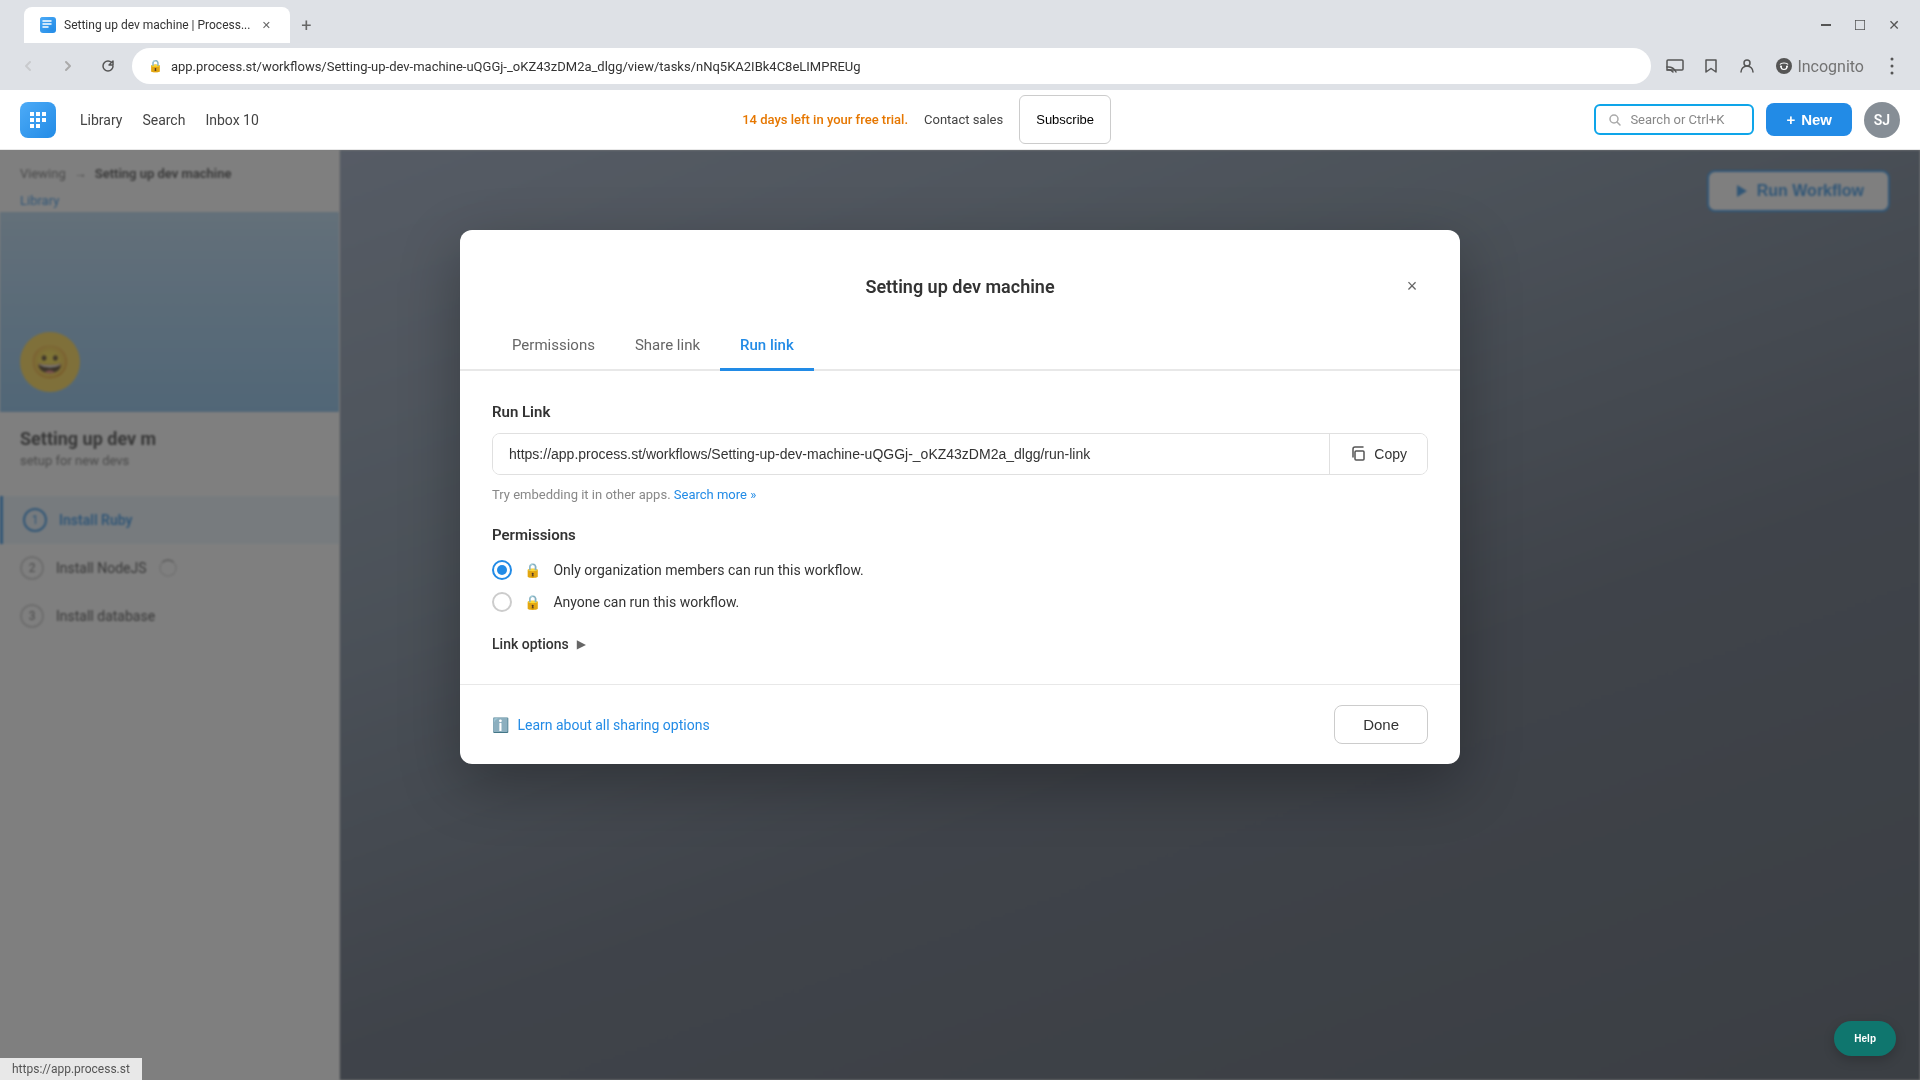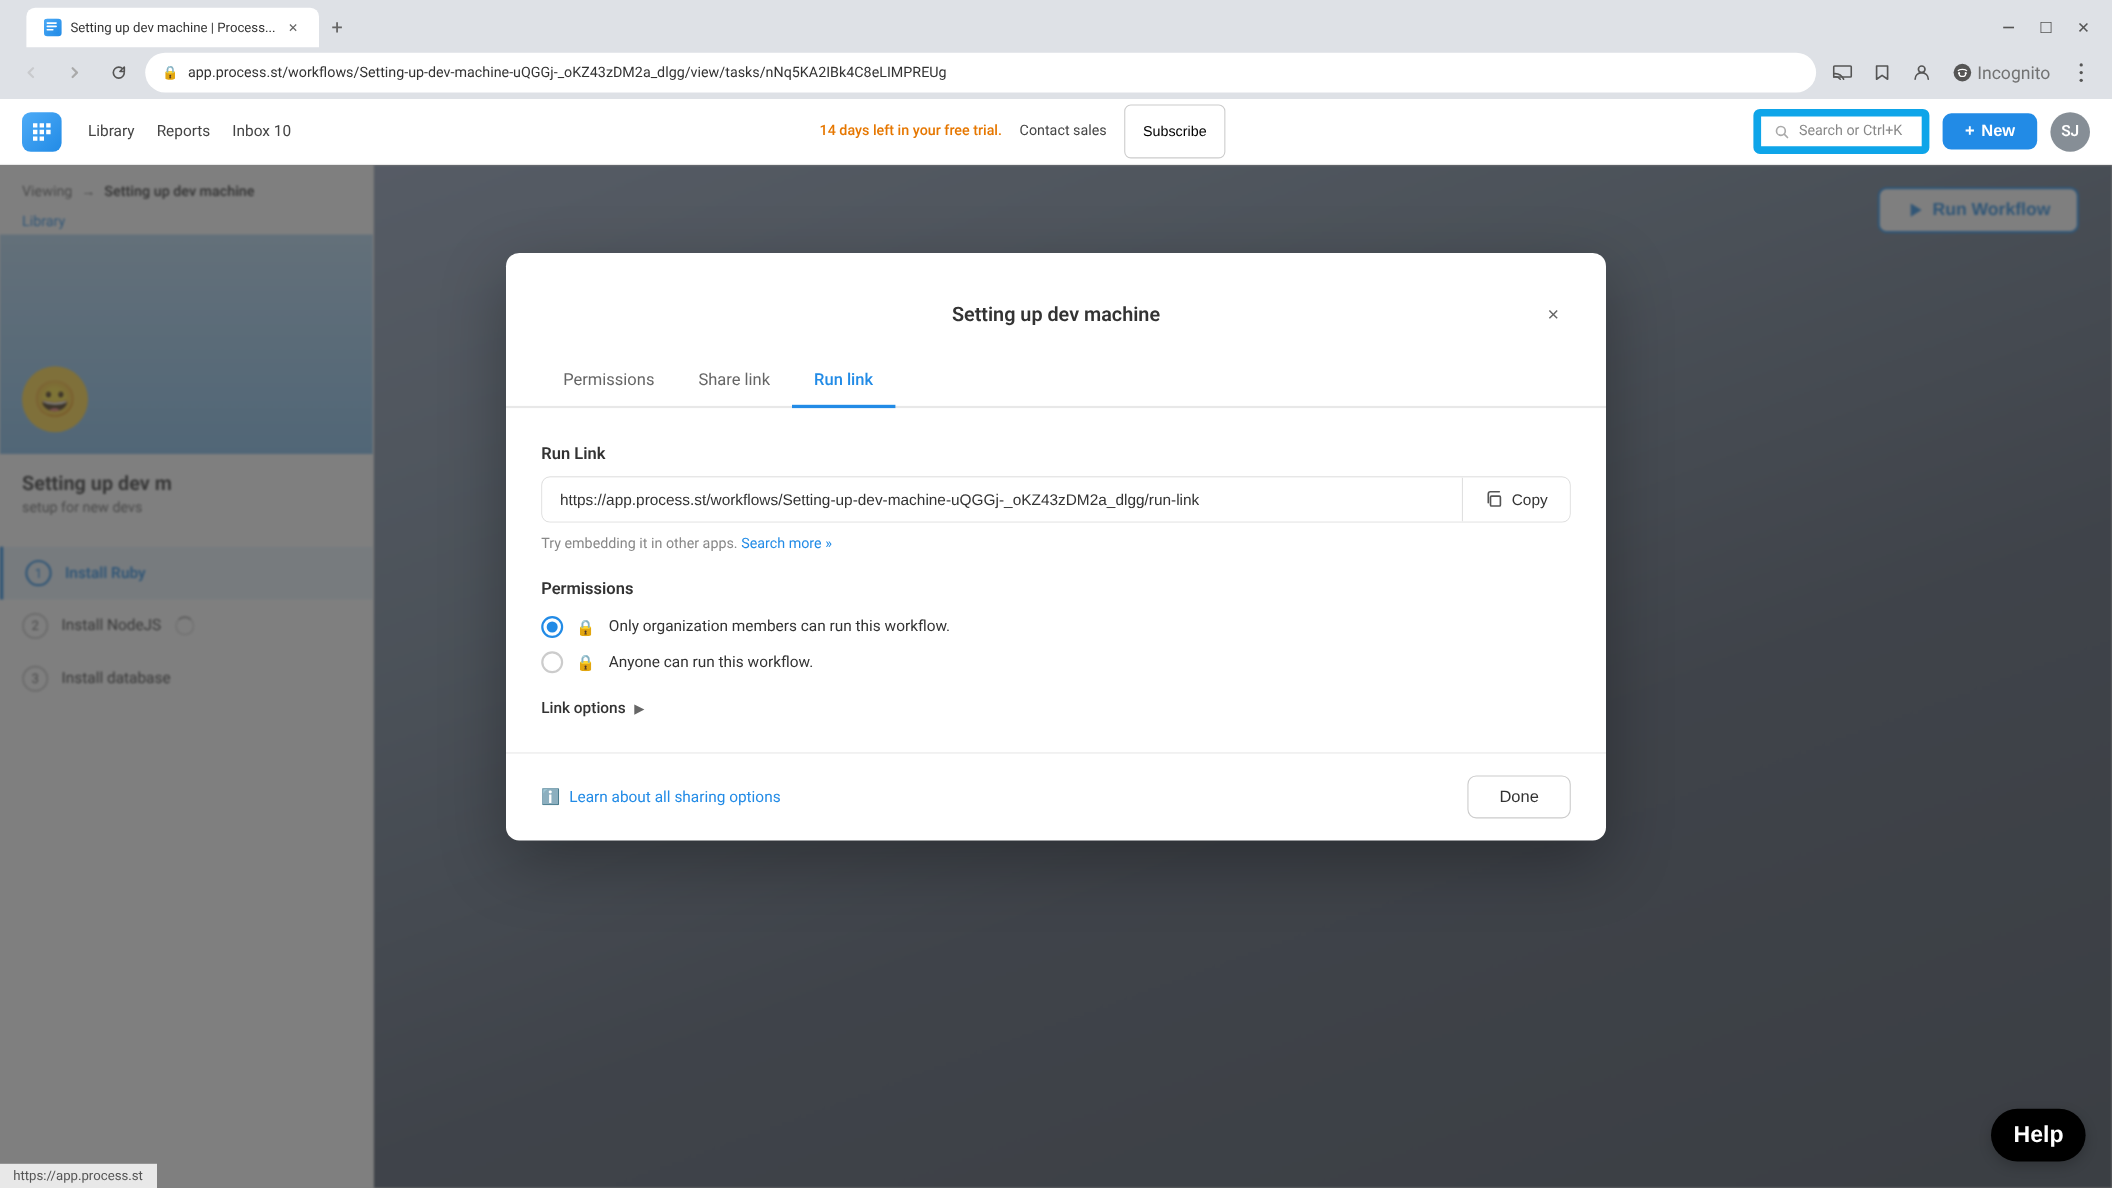--- a/index.html
+++ b/index.html
@@ -219,21 +219,21 @@
     .header-actions {
       display: flex;
       align-items: center;
       gap: 12px;
     }
     .search-bar {
       display: flex;
       align-items: center;
       gap: 8px;
       padding: 6px 12px;
-      border: 7px solid #0ea5e9;
+      border: 2px solid #0ea5e9;
       border-radius: 6px;
       font-size: 13px;
       color: #888;
       cursor: pointer;
       min-width: 160px;
     }
     .new-btn {
       display: flex;
       align-items: center;
       gap: 6px;
@@ -647,26 +647,26 @@
       font-size: 15px;
       cursor: pointer;
       color: #333;
     }
 
     
     .help-btn {
       position: fixed;
       bottom: 24px;
       right: 24px;
-      background: #000000;
+      background: #0f766e;
       color: white;
       border: none;
       border-radius: 24px;
       padding: 12px 20px;
-      font-size: 21px;
+      font-size: 10px;
       font-weight: 600;
       cursor: pointer;
       z-index: 200;
       box-shadow: 0 4px 12px rgba(0,0,0,0.2);
     }
 
     
     .status-bar {
       position: fixed;
       bottom: 0;
@@ -800,21 +800,21 @@
 <div class="app-container">
 
   <div class="app-header">
     <div class="app-logo">
       <svg width="24" height="24" viewBox="0 0 24 24" fill="white">
           <path d="M4 4h4v4H4zm6 0h4v4h-4zm6 0h4v4h-4zM4 10h4v4H4zm6 0h4v4h-4zm6 0h4v4h-4zM4 16h4v4H4zm6 0h4v4h-4z"></path>
         </svg>
     </div>
     <nav class="nav-links">
       <span class="nav-link">Library</span>
-      <span class="nav-link">Reports</span>
+      <span class="nav-link">Search</span>
       <span class="nav-link">Inbox  10</span>
     </nav>
     <div class="header-middle">
       <span class="trial-banner">14 days left in your free trial.</span>
       <span class="contact-link">Contact sales</span>
       <button class="subscribe-btn">Subscribe</button>
     </div>
     <div class="header-actions">
       <div class="search-bar">
         <svg width="14" height="14" viewBox="0 0 14 14">

